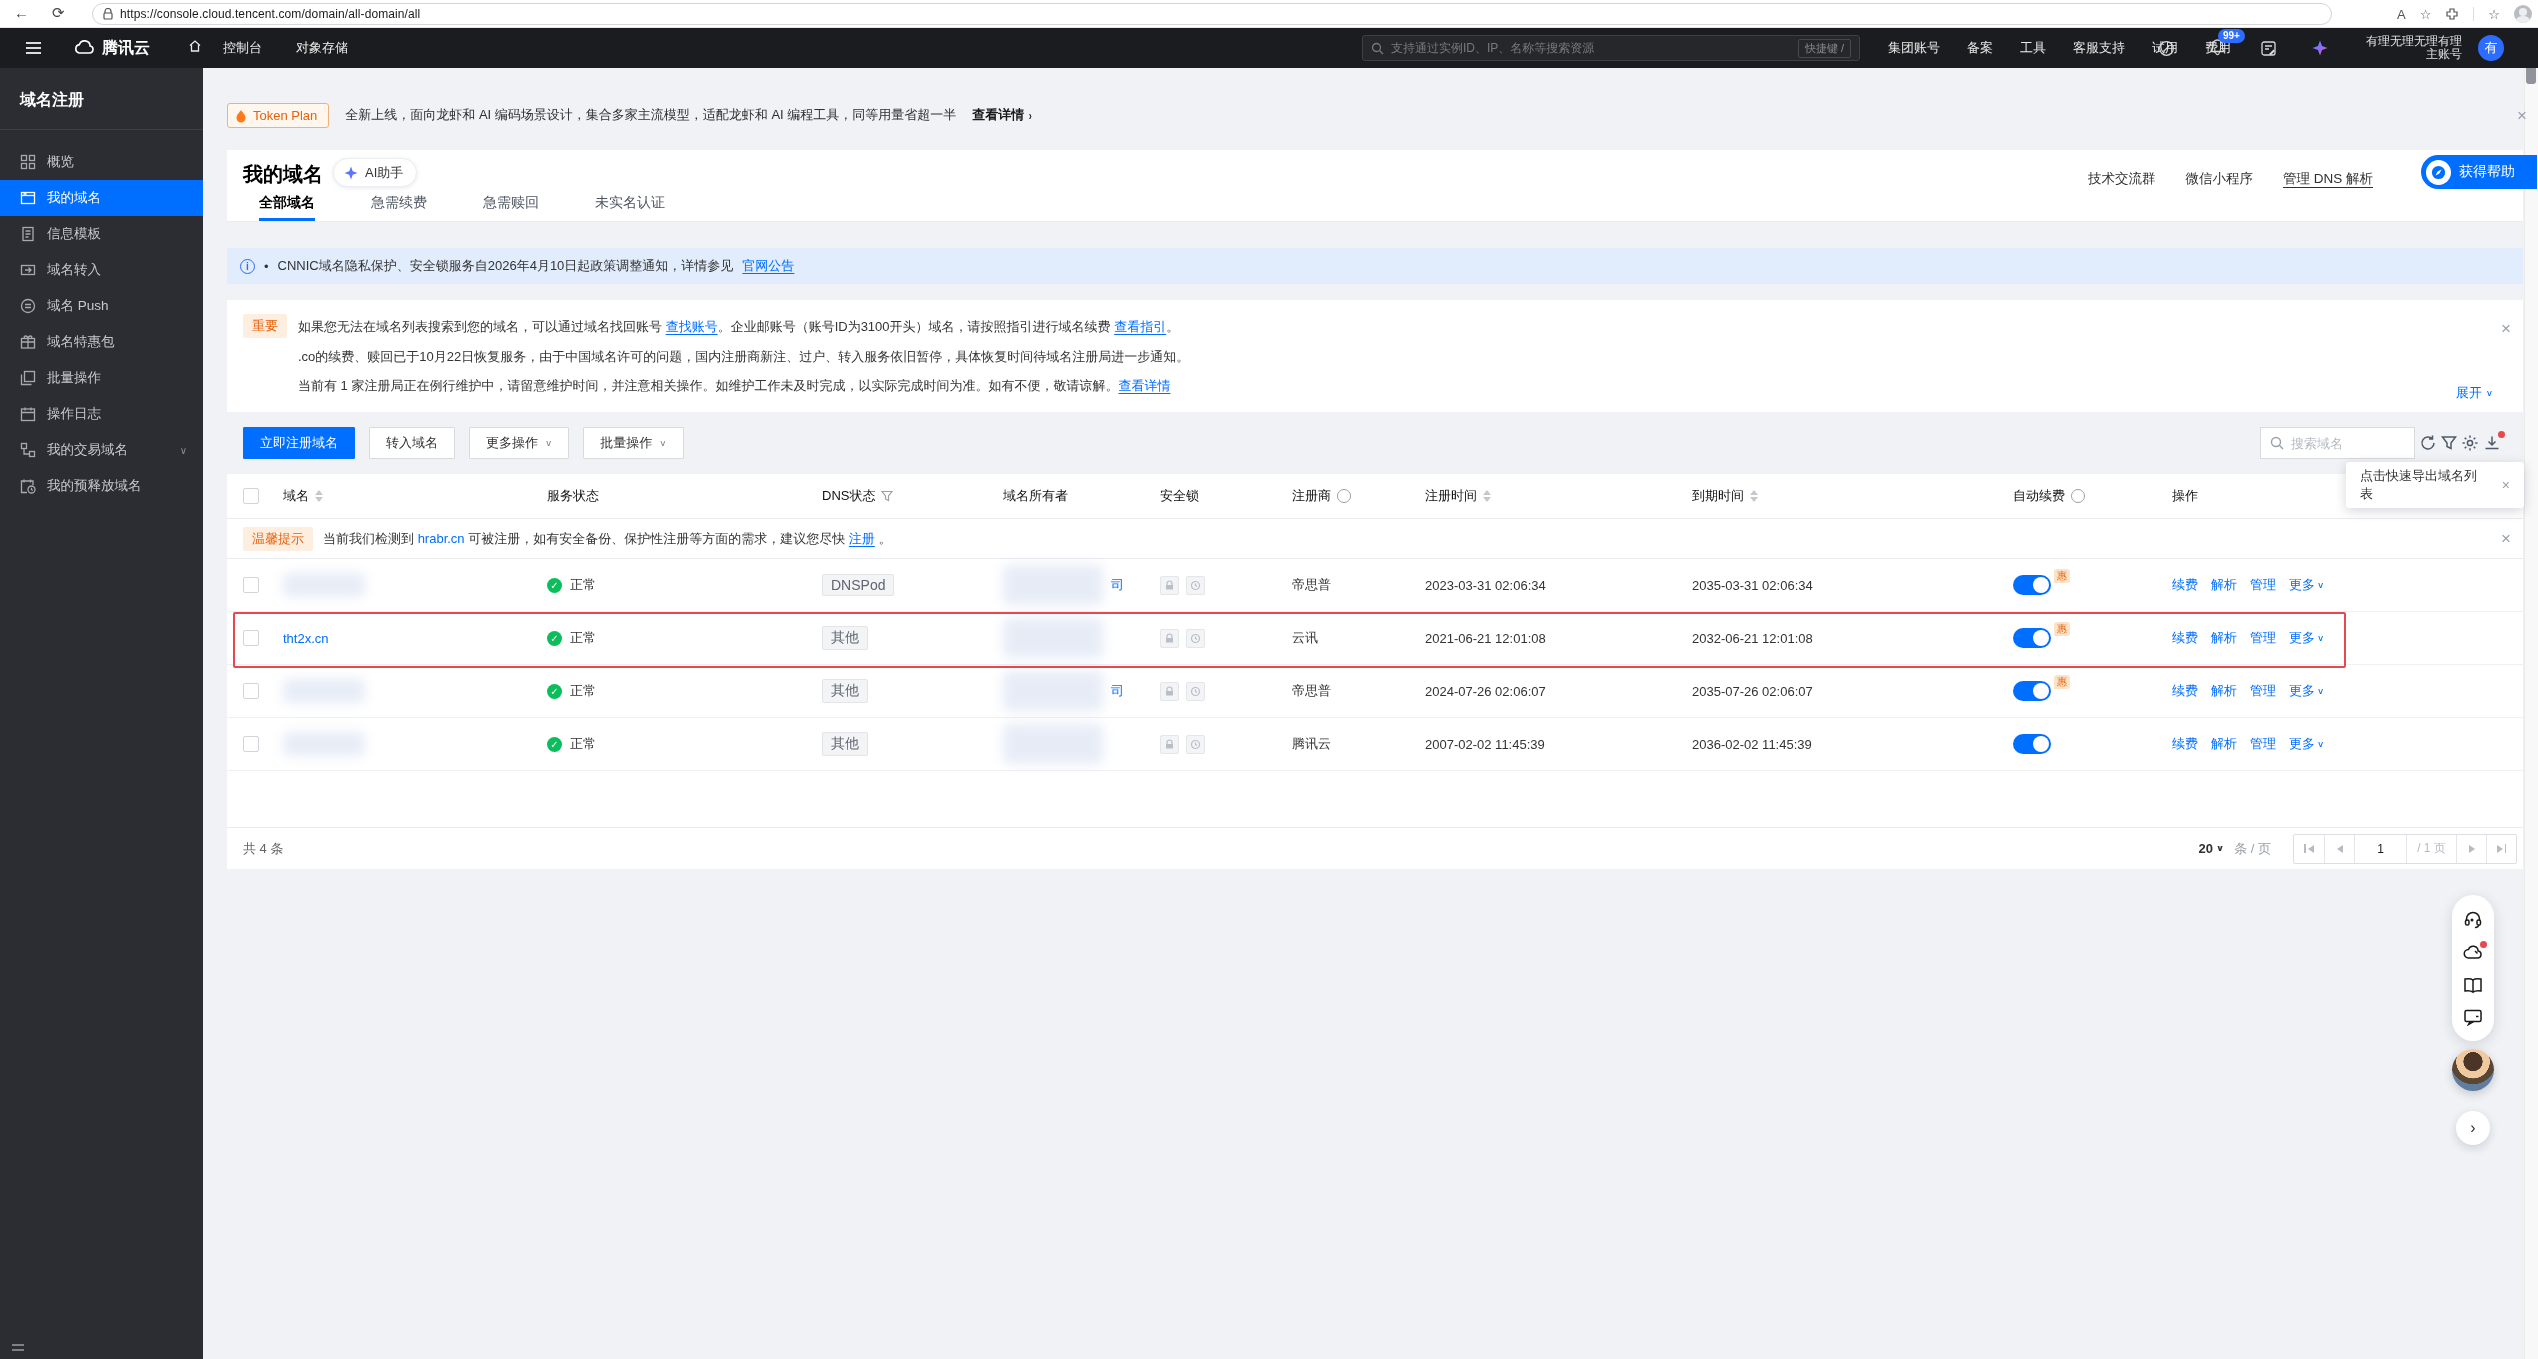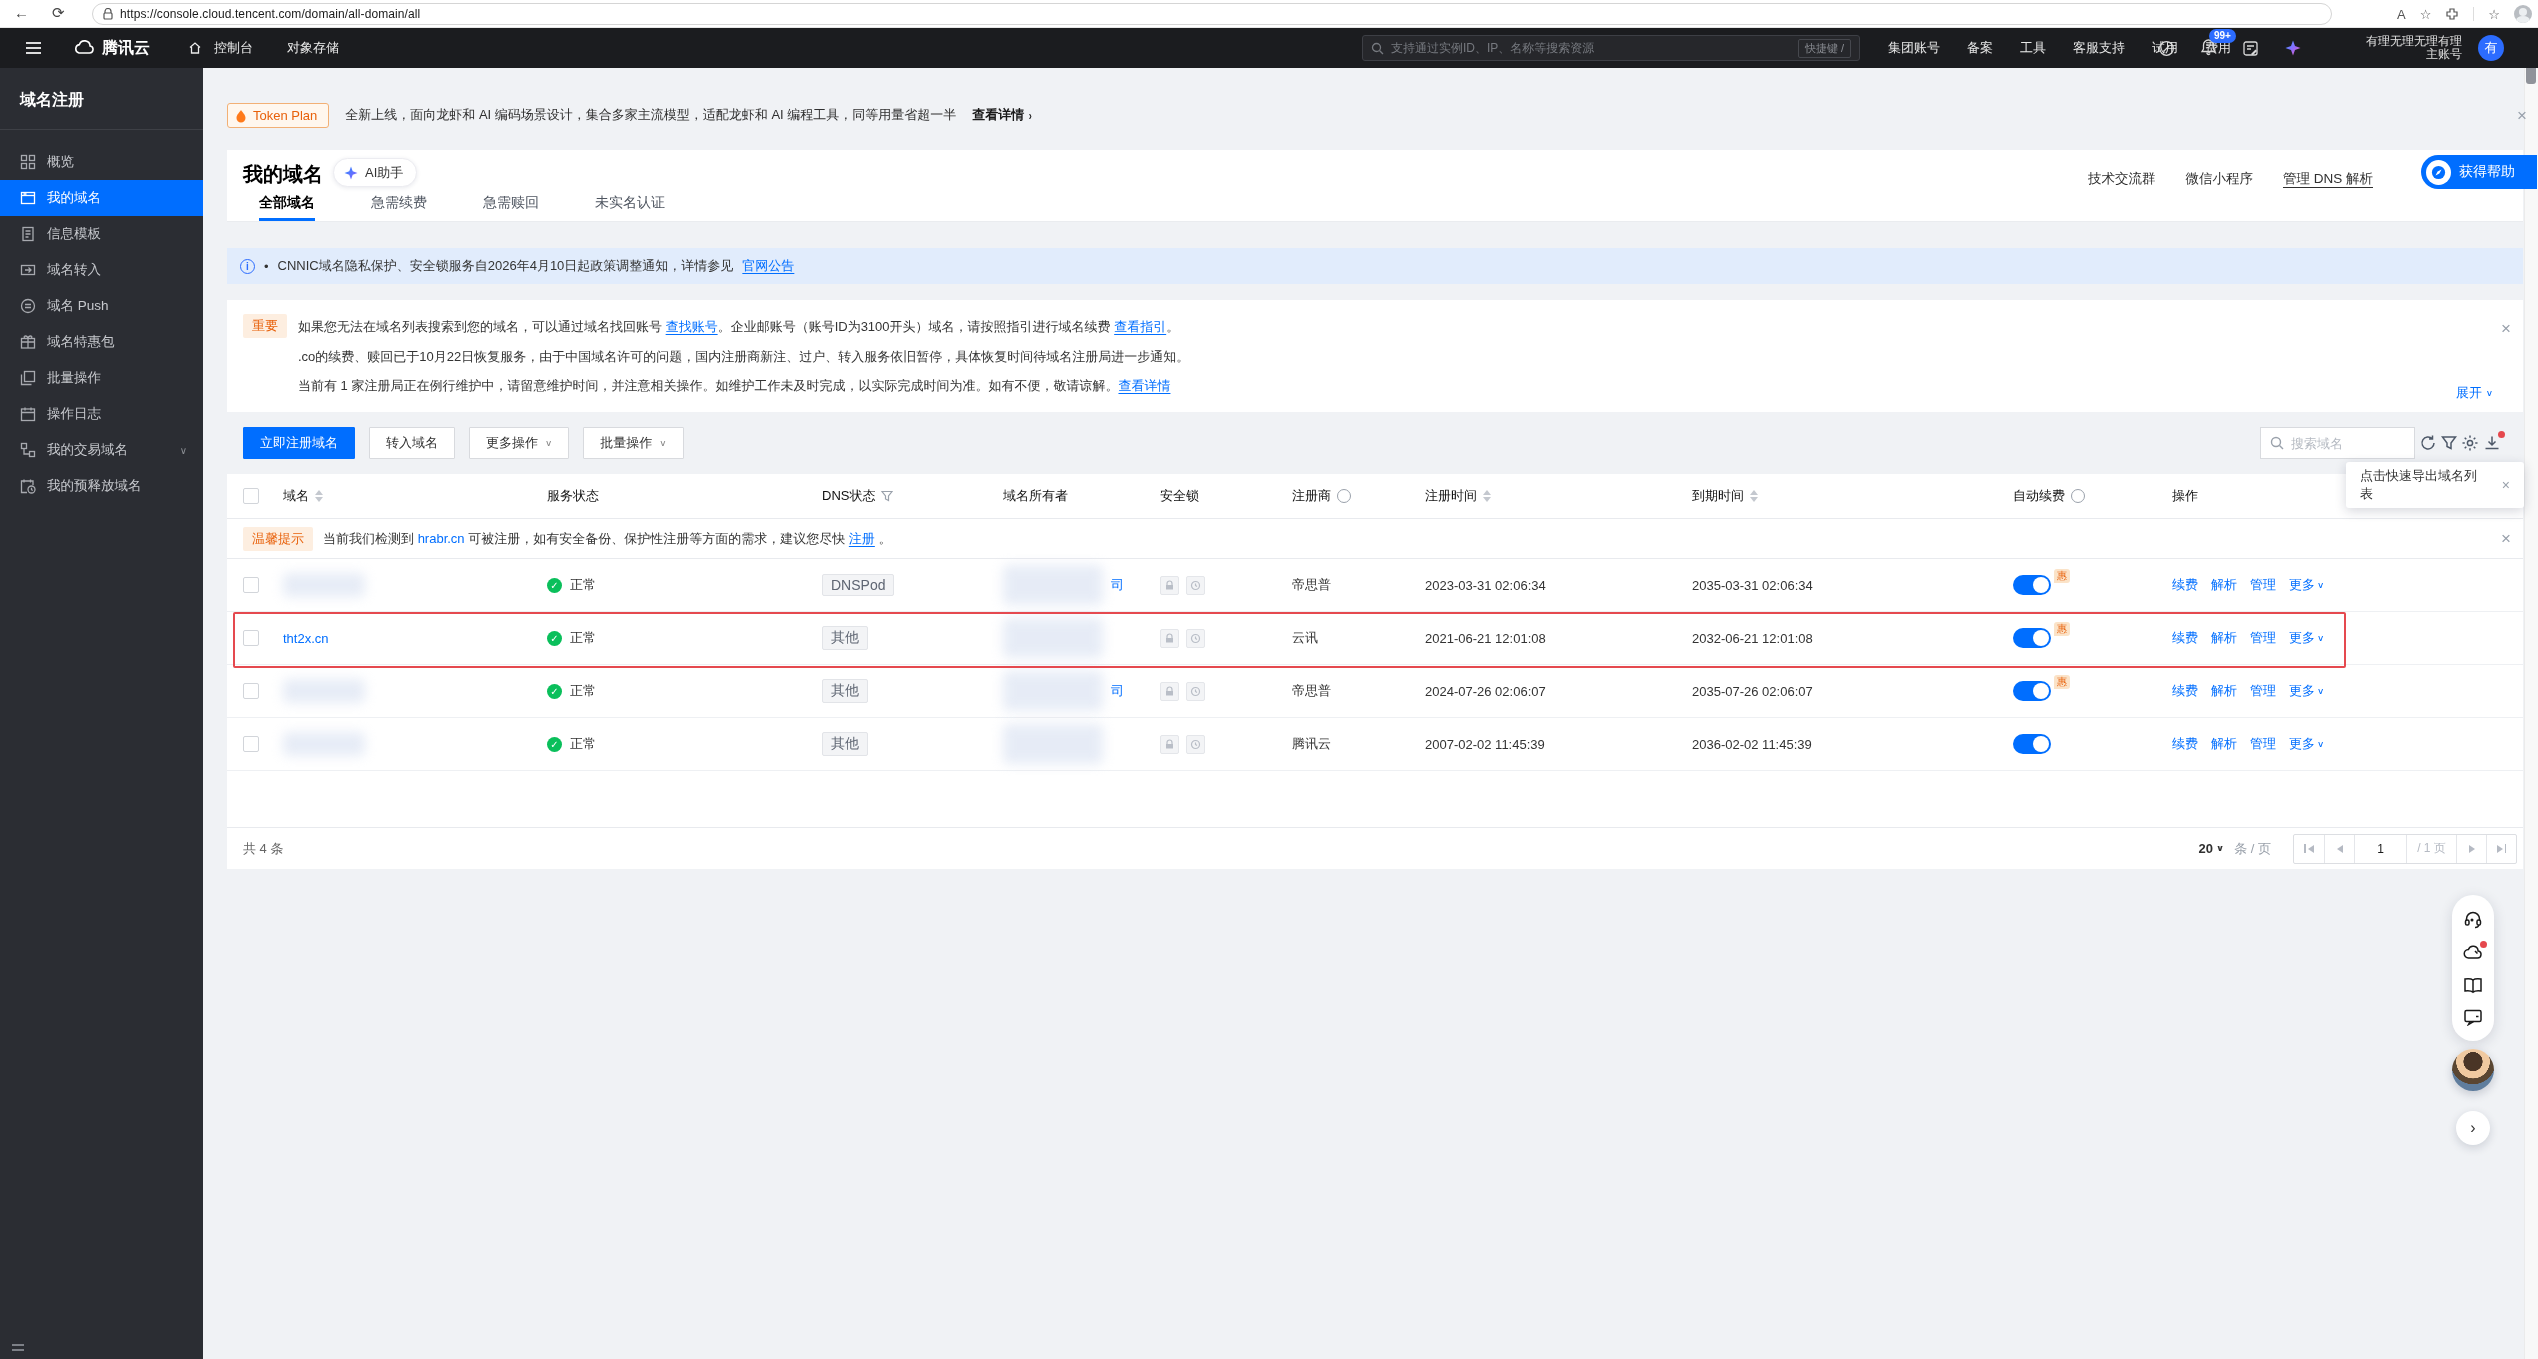--- a/index.html
+++ b/index.html
@@ -27,31 +27,31 @@
   .b-avatar::after  { content:""; position:absolute; left:2px; top:11px; width:14px; height:9px; border-radius:50%; background:#eceff1; }
   .b-sep { width:1px; height:14px; background:#ddd; }
 
   
   .topnav { position:absolute; top:28px; left:0; width:2538px; height:40px; background:#1b1c1f;
             color:#e8e8e8; z-index:40; }
   .tn-left { position:absolute; left:0; top:0; height:40px; display:flex; align-items:center; }
   .tn-burger { margin-left:26px; display:flex; flex-direction:column; gap:3px; cursor:pointer; }
   .tn-burger i { width:15px; height:2px; background:#dcdcdc; }
   .tn-logo { margin-left:32px; display:flex; align-items:center; gap:7px; font-size:16px; font-weight:bold; color:#fff; }
-  .tn-console { margin-left:38px; display:flex; align-items:center; gap:12px; font-size:13px; color:#ececec; cursor:pointer; }
+  .tn-console { margin-left:38px; display:flex; align-items:flex-start; gap:21px; font-size:13px; color:#ececec; cursor:pointer; }
   .tn-storage { margin-left:34px; font-size:13px; color:#ececec; cursor:pointer; }
   .tn-search { position:absolute; left:1362px; top:7px; width:498px; height:26px; background:#26272b;
                border:1px solid #3d3f45; border-radius:3px; display:flex; align-items:center; padding:0 8px; gap:7px; }
   .tn-search input { flex:1; background:transparent; border:none; outline:none; color:#9a9da3; font-size:12px;
                      font-family:inherit; }
   .tn-search input::placeholder { color:#76797f; }
   .tn-hint { border:1px solid #46484e; border-radius:2px; color:#8a8d93; font-size:11px; padding:1px 6px; white-space:nowrap; }
   .tn-items { position:absolute; left:1888px; top:0; height:40px; display:flex; align-items:center; gap:27px; font-size:13px; }
   .tn-items span { cursor:pointer; white-space:nowrap; }
-  .tn-icons { position:absolute; left:2158px; top:0; height:40px; display:flex; align-items:center; gap:25px; }
+  .tn-icons { position:absolute; left:2158px; top:0; height:40px; display:flex; align-items:center; gap:34px; }
   .tn-bell { position:relative; }
   .tn-badge { position:absolute; top:-9px; left:9px; background:#2c6cff; color:#fff; font-size:10px; line-height:1;
               padding:2px 5px; border-radius:8px; font-weight:bold; }
   .tn-account { position:absolute; left:2350px; top:7px; width:112px; text-align:right; font-size:12px;
                 line-height:13px; color:#e3e3e3; }
   .tn-avatar { position:absolute; left:2478px; top:7px; width:26px; height:26px; border-radius:50%;
                background:#2c6cff; color:#fff; display:flex; align-items:center; justify-content:center; font-size:13px; }
 
   
   .sidebar { position:absolute; left:0; top:68px; width:203px; height:1291px; background:#2b2d33; z-index:10; }

